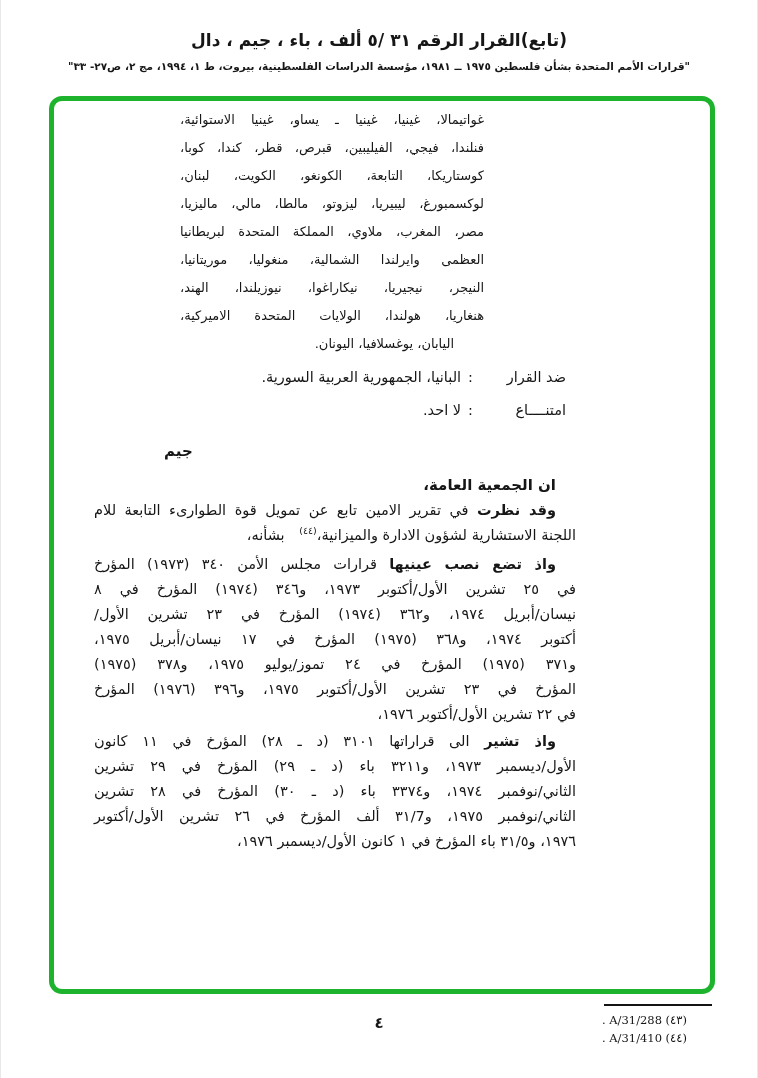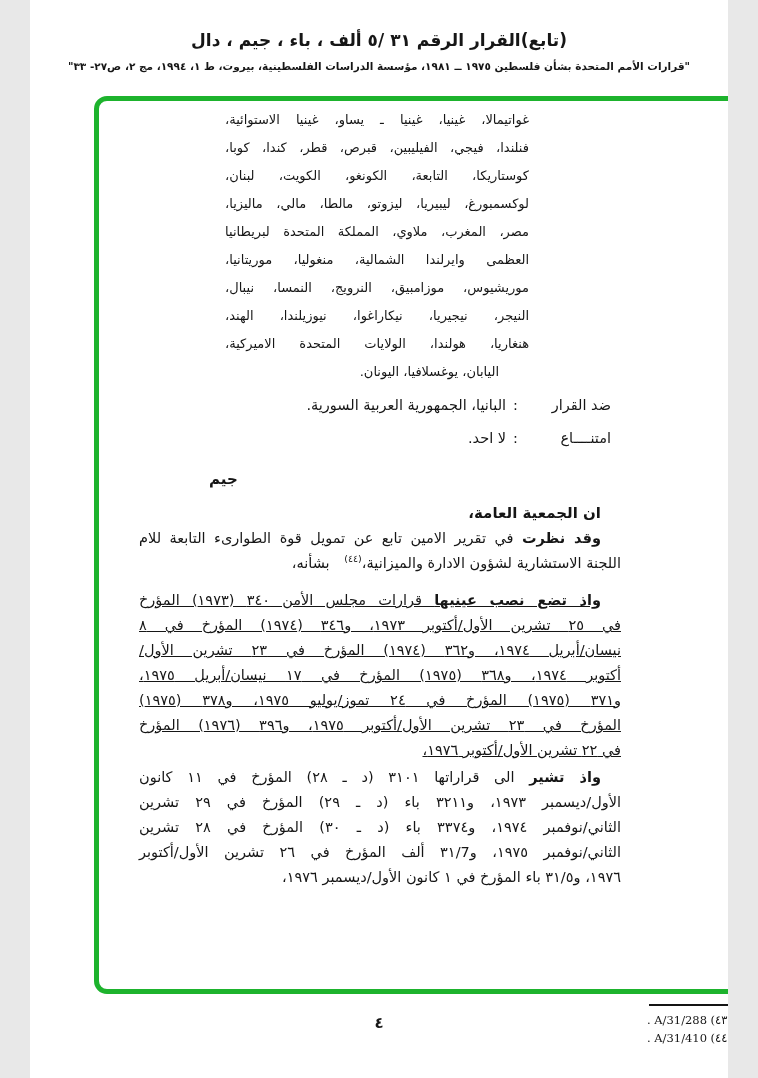--- a/index.html
+++ b/index.html
@@ -1,48 +1,48 @@
 <!DOCTYPE html>
 <html lang="ar"><head>
 <meta charset="utf-8">
 <style>
   html,body{margin:0;padding:0;background:#e8e8e8;}
   .page{
-    width:698px;height:1078px;position:relative;background:#ffffff;
+    width:756px;height:1078px;position:relative;background:#ffffff;
     font-family:"DejaVu Sans",sans-serif;color:#161616;overflow:hidden;
     margin:0 auto;
   }
   
   .header{position:absolute;top:30px;left:0;right:0;text-align:center;direction:rtl;}
   .h-title{font-size:17px;font-weight:bold;letter-spacing:0;}
   .h-source{font-size:10.5px;font-weight:bold;margin-top:10px;}
   
   .green-box{
-    position:absolute;left:64px;top:96px;width:656px;height:888px;
+    position:absolute;left:48px;top:96px;width:656px;height:888px;
     border:5px solid #1db32d;border-radius:13px;background:#fff;
   }
   .content{position:absolute;top:5px;right:134px;left:40px;direction:rtl;}
   
   .country-list{width:304px;margin-right:92px;}
   .cline{line-height:28px;font-size:13px;text-align:justify;text-align-last:justify;}
   .cline.lastline{text-align:right;text-align-last:right;padding-right:30px;}
   
   .vote{margin-top:3px;padding-right:10px;}
   .vrow{line-height:33px;font-size:14.5px;}
   .vlabel{display:inline-block;min-width:86px;}
   .vcolon{margin:0 7px;}
   
   .sec{margin-top:11px;font-weight:bold;font-size:15px;text-align:left;padding-left:70px;line-height:26px;}
   
   .paras{margin-top:9px;}
   .para .pline{line-height:25px;font-size:14.5px;text-align:justify;text-align-last:justify;}
   .para .pline.lastline{text-align:left;text-align-last:right;}
   .para .pline.indent{padding-right:20px;}
   .para.p-intro .pline{font-size:15px;}
-  .para.p2{margin-top:12px;text-decoration:underline;}
+  .para.p2{margin-top:4px;}
   .para.p3{margin-top:2px;}
   .b{font-weight:bold;}
   sup{font-size:9.5px;line-height:0;}
   
   .footnotes{position:absolute;left:548px;top:903px;width:110px;direction:rtl;}
   .fn-rule{border-top:2px solid #141414;width:108px;margin:0 0 6px 0;height:0;}
   .fnline{font-size:11.5px;line-height:17.5px;text-align:left;white-space:nowrap;
           font-family:"DejaVu Serif","DejaVu Sans",serif;}
   
   .pagenum{position:absolute;top:1014px;left:0;right:0;text-align:center;font-size:15px;font-weight:bold;}
@@ -60,21 +60,20 @@
   <div class="green-box" style="border-color: rgb(29, 179, 45);">
     <div class="content">
 
       <div class="country-list">
           <div class="cline">غواتيمالا، غينيا، غينيا ـ يساو، غينيا الاستوائية،</div>
           <div class="cline">فنلندا، فيجي، الفيليبين، قبرص، قطر، كندا، كوبا،</div>
           <div class="cline">كوستاريكا، التابعة، الكونغو، الكويت، لبنان،</div>
           <div class="cline">لوكسمبورغ، ليبيريا، ليزوتو، مالطا، مالي، ماليزيا،</div>
           <div class="cline">مصر، المغرب، ملاوي، المملكة المتحدة لبريطانيا</div>
           <div class="cline">العظمى وايرلندا الشمالية، منغوليا، موريتانيا،</div>
-          <div class="cline">موريشيوس، موزامبيق، النرويج، النمسا، نيبال،</div>
           <div class="cline">النيجر، نيجيريا، نيكاراغوا، نيوزيلندا، الهند،</div>
           <div class="cline">هنغاريا، هولندا، الولايات المتحدة الاميركية،</div>
           <div class="cline lastline">اليابان، يوغسلافيا، اليونان.</div>
         </div>
 
       <div class="vote">
         <div class="vrow">
           <span class="vlabel">ضد القرار</span><span class="vcolon">:</span><span>البانيا، الجمهورية العربية السورية.</span>
         </div>
         <div class="vrow">

